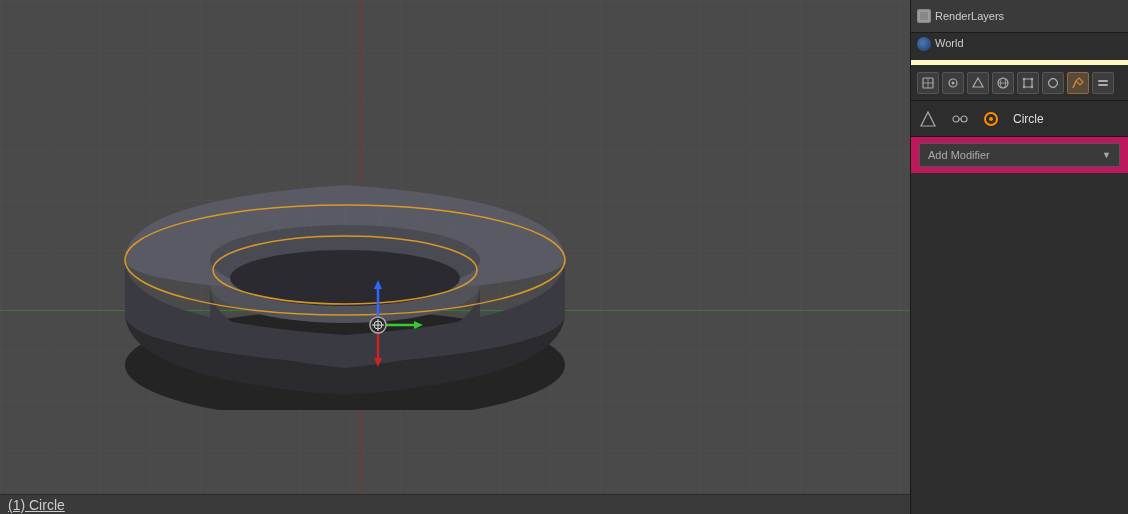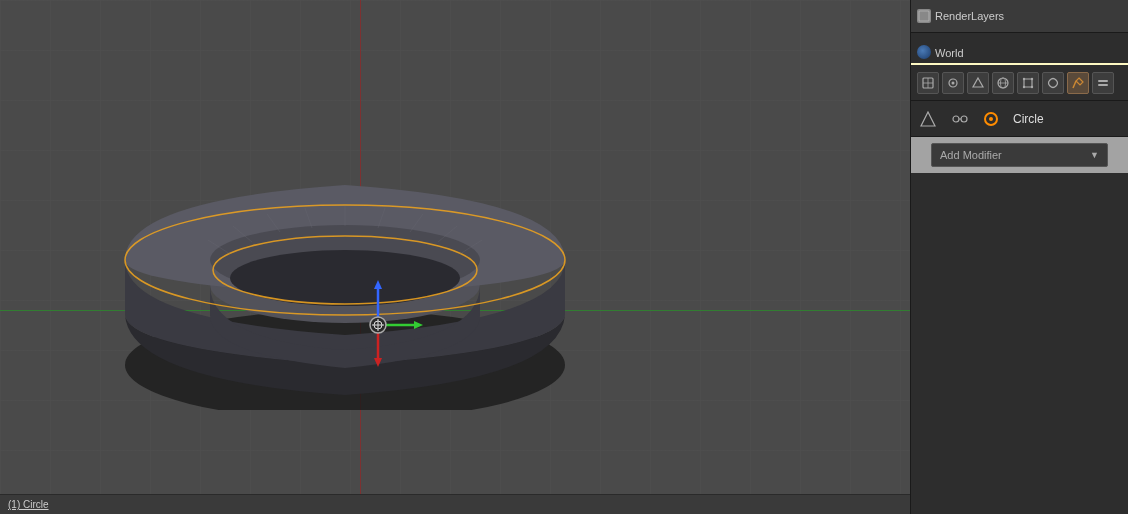--- a/index.html
+++ b/index.html
@@ -89,21 +89,21 @@
       height: 20px;
       background: #3a3a3a;
       display: flex;
       align-items: center;
       padding: 0 8px;
       border-top: 1px solid #2a2a2a;
     }
 
     .status-text {
       color: #ccc;
-      font-size: 10px;
+      font-size: 14px;
       text-decoration: underline;
     }
 
     
     .right-panel {
       width: 218px;
       height: 514px;
       background: #2d2d2d;
       border-left: 1px solid #1a1a1a;
       display: flex;
@@ -133,24 +133,24 @@
     }
 
     .render-layers-text {
       color: #ccc;
       font-size: 11px;
     }
 
     
     .world-row {
       background: #2d2d2d;
-      border-bottom: 2px solid #fef9c3;
+      border-bottom: 5px solid #fef9c3;
       padding: 4px 6px;
       display: flex;
-      align-items: flex-end;
+      align-items: flex-start;
       height: 32px;
       gap: 4px;
     }
 
     .world-icon {
       width: 14px;
       height: 14px;
       border-radius: 50%;
       background: radial-gradient(circle at 40% 40%, #4a7ab5, #1a3a6a);
       flex-shrink: 0;
@@ -207,22 +207,22 @@
       height: 16px;
       display: flex;
       align-items: center;
       justify-content: center;
       color: #aaa;
       font-size: 9px;
     }
 
     
     .modifier-row {
-      background: #a3a3a3;
-      padding: 6px 20px;
+      background: #be185d;
+      padding: 6px 8px;
       display: flex;
       align-items: center;
       height: 36px;
     }
 
     .modifier-dropdown {
       width: 100%;
       height: 24px;
       background: #3a3a3a;
       border: 1px solid #555;

